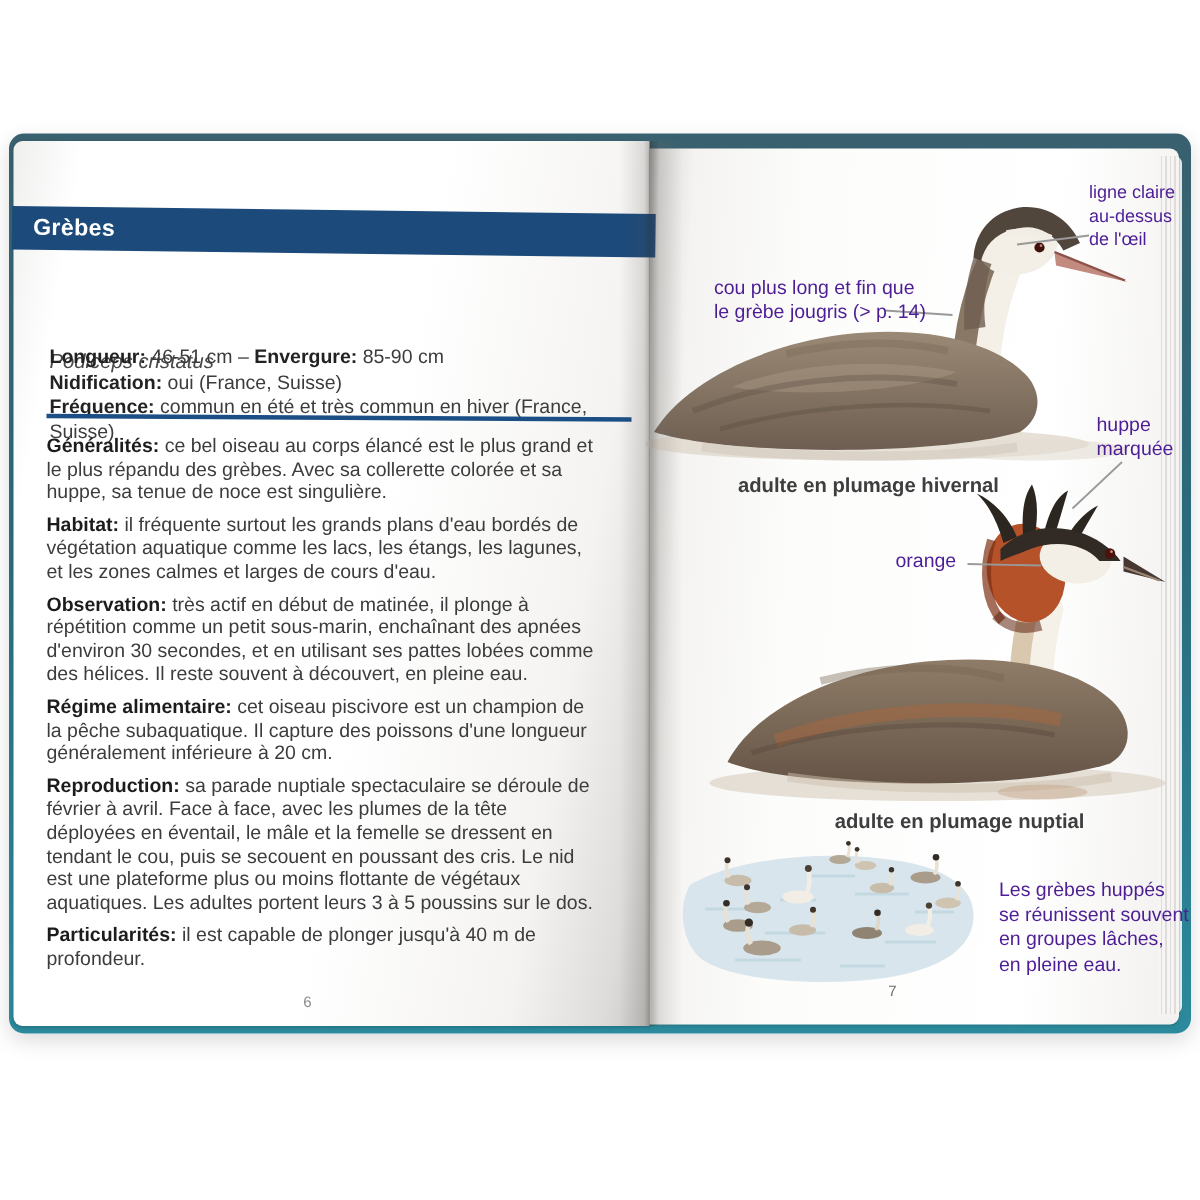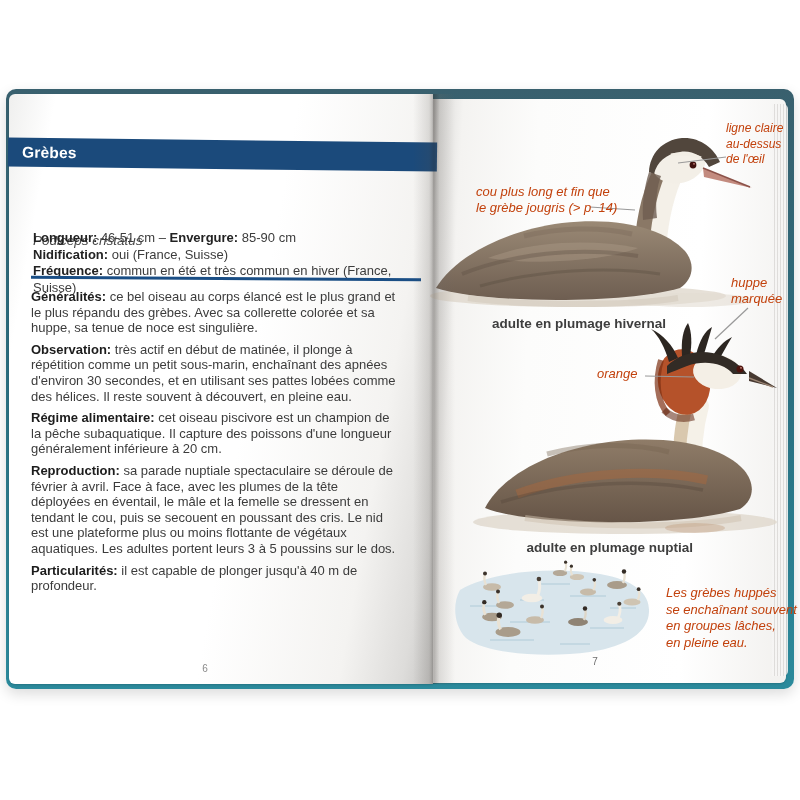--- a/index.html
+++ b/index.html
@@ -25,29 +25,29 @@
   .title{left:32px;top:177px;font-size:30px;font-weight:bold;color:#1a4e85;letter-spacing:-.2px;}
   .species{left:33px;top:213px;font-size:13.5px;font-style:italic;color:#474747;margin-top:20px;}
   .info{left:33px;top:230px;width:380px;font-size:13px;line-height:16.5px;color:#3c3c3c;}
   .info b{color:#222222;}
   .rule{left:31px;top:277px;width:390px;height:3px;background:#1a4e85;transform:rotate(.35deg);}
   .paras{left:31px;top:289px;width:366px;font-size:13px;line-height:15.6px;color:#3c3c3c;}
   .paras p{margin:0 0 6px 0;}
   .plabel{font-weight:bold;color:#1c1c1c;}
   .pnum{font-size:10px;color:#8a8a8a;text-align:center;width:50px;}
   
-  .annotation{font-size:13px;font-style:italic;color:#c2410c;line-height:16px;white-space:pre-line;}
+  .annotation{font-size:13px;color:#4c1d95;line-height:16px;white-space:pre-line;}
   .ann-eye{left:726px;top:121px;font-size:12px;line-height:15.5px;}
   .ann-neck{left:476px;top:184px;}
   .ann-crest{left:731px;top:275px;}
   .ann-orange{left:597px;top:366px;}
   .ann-group{left:666px;top:585px;line-height:16.5px;}
   .caption{font-size:13.5px;font-weight:bold;color:#3e3e3e;text-align:right;width:220px;}
   .cap-winter{left:446px;top:316px;}
-  .cap-breeding{left:473px;top:540px;}
+  .cap-breeding{left:503px;top:540px;}
   svg{display:block;}
 </style>
 </head>
 <body>
 
 <div id="stage">
 
   <div class="abs book-edge"></div>
 
   <div class="abs page page-left"></div>
@@ -63,20 +63,21 @@
   <div class="abs info">
     <div><b>Longueur:</b><span> 46-51 cm – </span><b>Envergure:</b><span> 85-90 cm</span></div>
     <div><b>Nidification:</b><span> oui (France, Suisse)</span></div>
     <div><b>Fréquence:</b><span> commun en été et très commun en hiver (France, Suisse)</span></div>
   </div>
 
   <div class="abs rule"></div>
 
   <div class="abs paras">
     <p><span class="plabel">Généralités:</span><span> ce bel oiseau au corps élancé est le plus grand et le plus répandu des grèbes. Avec sa collerette colorée et sa huppe, sa tenue de noce est singulière.</span></p>
+    <p><span class="plabel">Habitat:</span><span> il fréquente surtout les grands plans d'eau bordés de végétation aquatique comme les lacs, les étangs, les lagunes, et les zones calmes et larges de cours d'eau.</span></p>
     <p><span class="plabel">Observation:</span><span> très actif en début de matinée, il plonge à répétition comme un petit sous-marin, enchaînant des apnées d'environ 30 secondes, et en utilisant ses pattes lobées comme des hélices. Il reste souvent à découvert, en pleine eau.</span></p>
     <p><span class="plabel">Régime alimentaire:</span><span> cet oiseau piscivore est un champion de la pêche subaquatique. Il capture des poissons d'une longueur généralement inférieure à 20 cm.</span></p>
     <p><span class="plabel">Reproduction:</span><span> sa parade nuptiale spectaculaire se déroule de février à avril. Face à face, avec les plumes de la tête déployées en éventail, le mâle et la femelle se dressent en tendant le cou, puis se secouent en poussant des cris. Le nid est une plateforme plus ou moins flottante de végétaux aquatiques. Les adultes portent leurs 3 à 5 poussins sur le dos.</span></p>
     <p><span class="plabel">Particularités:</span><span> il est capable de plonger jusqu'à 40 m de profondeur.</span></p>
   </div>
 
   <div class="abs pnum" style="left:180px;top:663px;">6</div>
 
   <svg class="abs" style="left:428px;top:108px;" width="365" height="205" viewBox="0 0 365 205">
     <defs>
@@ -231,21 +232,21 @@
 
   <div class="abs annotation ann-eye">ligne claire
 au-dessus
 de l'œil</div>
   <div class="abs annotation ann-neck">cou plus long et fin que
 le grèbe jougris (&gt; p. 14)</div>
   <div class="abs annotation ann-crest">huppe
 marquée</div>
   <div class="abs annotation ann-orange">orange</div>
   <div class="abs annotation ann-group">Les grèbes huppés
-se enchaînant souvent
+se réunissent souvent
 en groupes lâches,
 en pleine eau.</div>
 
   <div class="abs caption cap-winter">adulte en plumage hivernal</div>
   <div class="abs caption cap-breeding">adulte en plumage nuptial</div>
 
   <div class="abs pnum" style="left:570px;top:656px;color:#6f6f6f;">7</div>
 
   <div class="abs gutter"></div>
 

